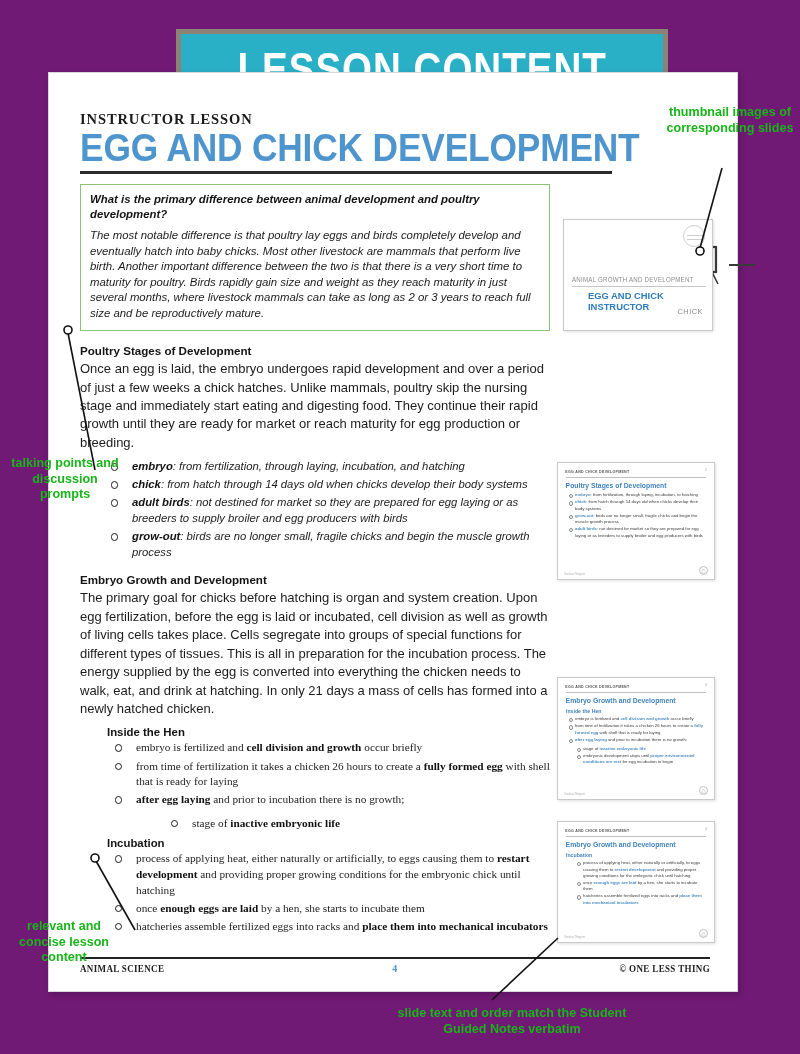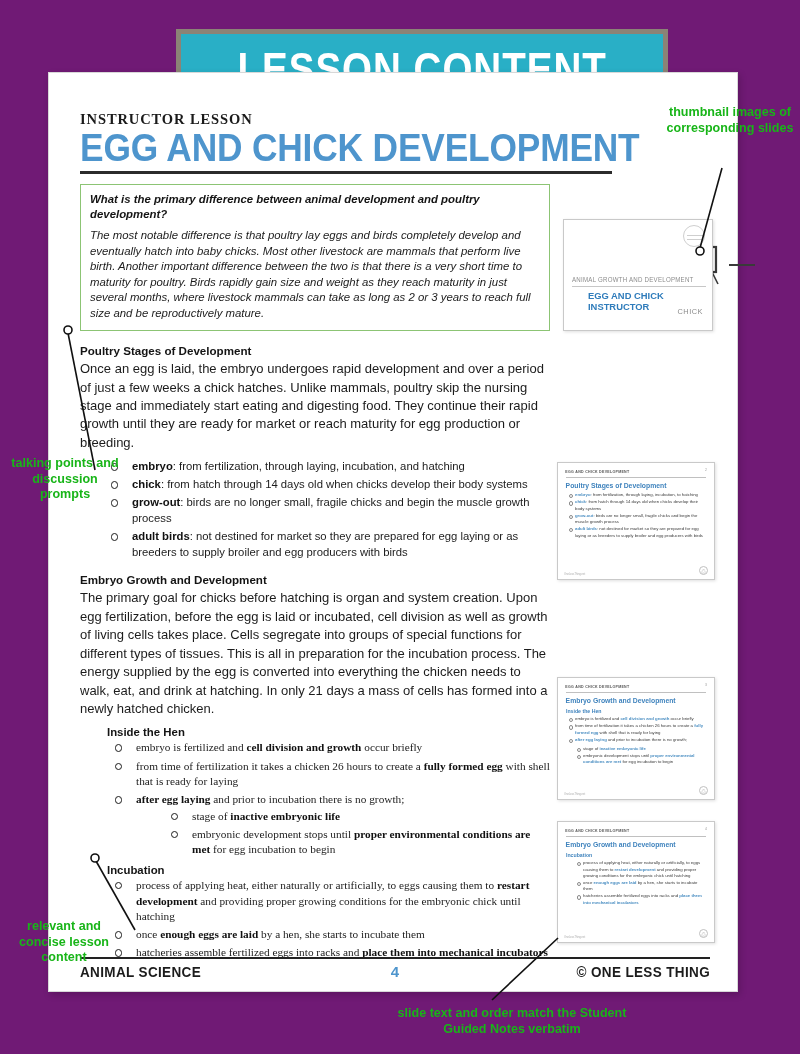--- a/index.html
+++ b/index.html
@@ -68,42 +68,42 @@
   }
 
   
   .sec { width: 470px; }
   .sec-h {
     font-size: 11.6px; font-weight: bold; color: #141414; margin-top: 13px;
   }
   .sec-p { font-size: 13px; color: #1c1c1c; line-height: 1.42; margin-top: 3px; }
 
   ul.l1, ul.l2, ul.l3 { list-style: none; }
-  ul.l1 { margin-top: 7px; padding-left: 27px; }
+  ul.l1 { margin-top: 7px; padding-left: 27px; font-style: italic; }
   ul.l2 { margin-top: 2px; padding-left: 31px; font-family: Liberation Serif, serif; }
-  ul.l3 { margin-top: 1px; padding-left: 31px; }
+  ul.l3 { margin-top: 8px; padding-left: 31px; }
   ul.l1 > li, ul.l2 > li, ul.l3 > li {
     position: relative; font-size: 11.3px; color: #1c1c1c;
     line-height: 1.38; margin-bottom: 2.5px; padding-left: 25px;
   }
   ul.l1 > li::before, ul.l2 > li::before, ul.l3 > li::before {
     content: ""; position: absolute; left: 4px; top: 4px;
     width: 5.4px; height: 5.4px; border: 1.5px solid #1c1c1c; border-radius: 50%;
   }
   li b { font-weight: bold; color: #111; }
   .sub-h { font-size: 11.4px; font-weight: bold; color: #141414; margin-top: 8px; padding-left: 27px; }
   .sub-h.tight { margin-top: 6px; }
 
   
   .foot-rule { position: absolute; left: 31px; top: 884px; width: 630px; height: 1.6px; background: #222; }
   .foot {
     position: absolute; left: 31px; top: 890px; width: 630px;
-    display: flex; align-items: center; font-size: 15px; font-weight: bold;
+    display: flex; align-items: center; font-size: 10px; font-weight: bold;
     letter-spacing: 0.4px; color: #1c1c1c;
-    font-family: Liberation Sans, sans-serif;
+    font-family: Liberation Serif, serif;
   }
   .foot .l { flex: 1; text-align: left; transform: scaleX(0.9); transform-origin: left; }
   .foot .c { flex: 0 0 60px; text-align: center; color: #4e95cd; }
   .foot .r { flex: 1; text-align: right; transform: scaleX(0.9); transform-origin: right; }
 
   
   .thumb {
     position: absolute; background: #fff; border: 1px solid #c9c9c9;
     box-shadow: 1px 1px 3px rgba(0,0,0,0.13); overflow: hidden;
   }
@@ -212,37 +212,36 @@
         <div class="qbox-q">What is the primary difference between animal development and poultry development?</div>
         <div class="qbox-a">The most notable difference is that poultry lay eggs and birds completely develop and eventually hatch into baby chicks. Most other livestock are mammals that perform live birth. Another important difference between the two is that there is a very short time to maturity for poultry. Birds rapidly gain size and weight as they reach maturity in just several months, where livestock mammals can take as long as 2 or 3 years to reach full size and be reproductively mature.</div>
       </div>
 
       <div class="sec">
         <div class="sec-h">Poultry Stages of Development</div>
         <div class="sec-p">Once an egg is laid, the embryo undergoes rapid development and over a period of just a few weeks a chick hatches. Unlike mammals, poultry skip the nursing stage and immediately start eating and digesting food. They continue their rapid growth until they are ready for market or reach maturity for egg production or breeding.</div>
         <ul class="l1">
           <li><b>embryo</b><span>: from fertilization, through laying, incubation, and hatching</span></li>
           <li><b>chick</b><span>: from hatch through 14 days old when chicks develop their body systems</span></li>
+          <li><b>adult birds</b><span>: not destined for market so they are prepared for egg laying or as breeders to supply broiler and egg producers with birds</span></li>
           <li><b>grow-out</b><span>: birds are no longer small, fragile chicks and begin the muscle growth process</span></li>
-          <li><b>adult birds</b><span>: not destined for market so they are prepared for egg laying or as breeders to supply broiler and egg producers with birds</span></li>
         </ul>
       </div>
 
       <div class="sec">
         <div class="sec-h">Embryo Growth and Development</div>
         <div class="sec-p">The primary goal for chicks before hatching is organ and system creation. Upon egg fertilization, before the egg is laid or incubated, cell division as well as growth of living cells takes place. Cells segregate into groups of special functions for different types of tissues. This is all in preparation for the incubation process. The energy supplied by the egg is converted into everything the chicken needs to walk, eat, and drink at hatching. In only 21 days a mass of cells has formed into a newly hatched chicken.</div>
 
         <div class="sub-h">Inside the Hen</div>
         <ul class="l2">
           <li>embryo is fertilized and <b>cell division and growth</b> occur briefly</li>
           <li>from time of fertilization it takes a chicken 26 hours to create a <b>fully formed egg</b> with shell that is ready for laying</li>
           <li><b>after egg laying</b> and prior to incubation there is no growth;
             <ul class="l3">
               <li>stage of <b>inactive embryonic life</b></li>
-              <li>embryonic development stops until <b>proper environmental conditions are met</b> for egg incubation to begin</li>
             </ul>
           </li>
         </ul>
 
         <div class="sub-h tight">Incubation</div>
         <ul class="l2">
           <li>process of applying heat, either naturally or artificially, to eggs causing them to <b>restart development</b> and providing proper growing conditions for the embryonic chick until hatching</li>
           <li>once <b>enough eggs are laid</b> by a hen, she starts to incubate them</li>
           <li>hatcheries assemble fertilized eggs into racks and <b>place them into mechanical incubators</b></li>
         </ul>

